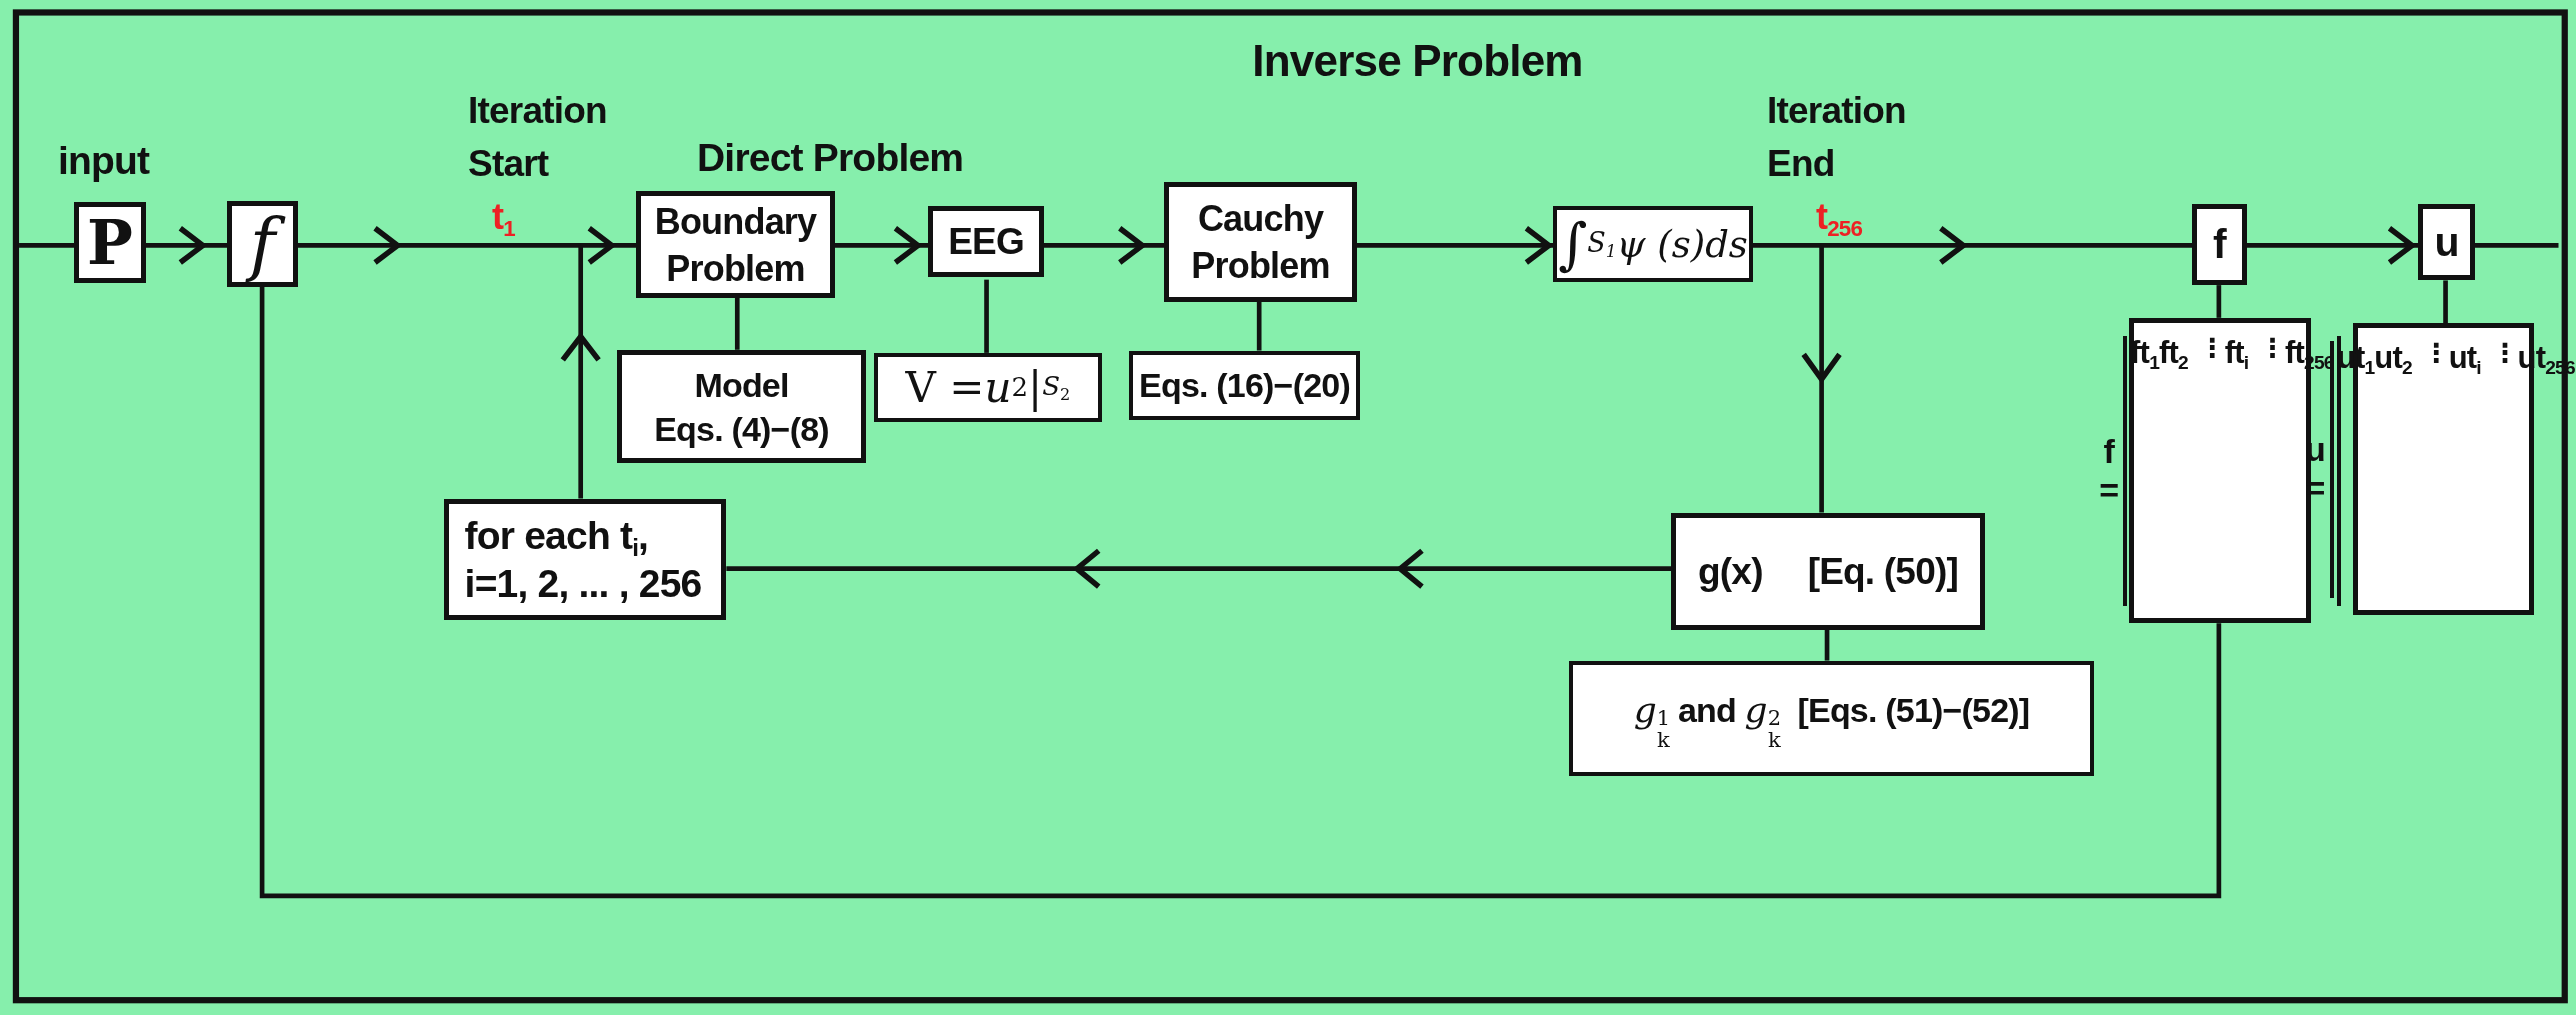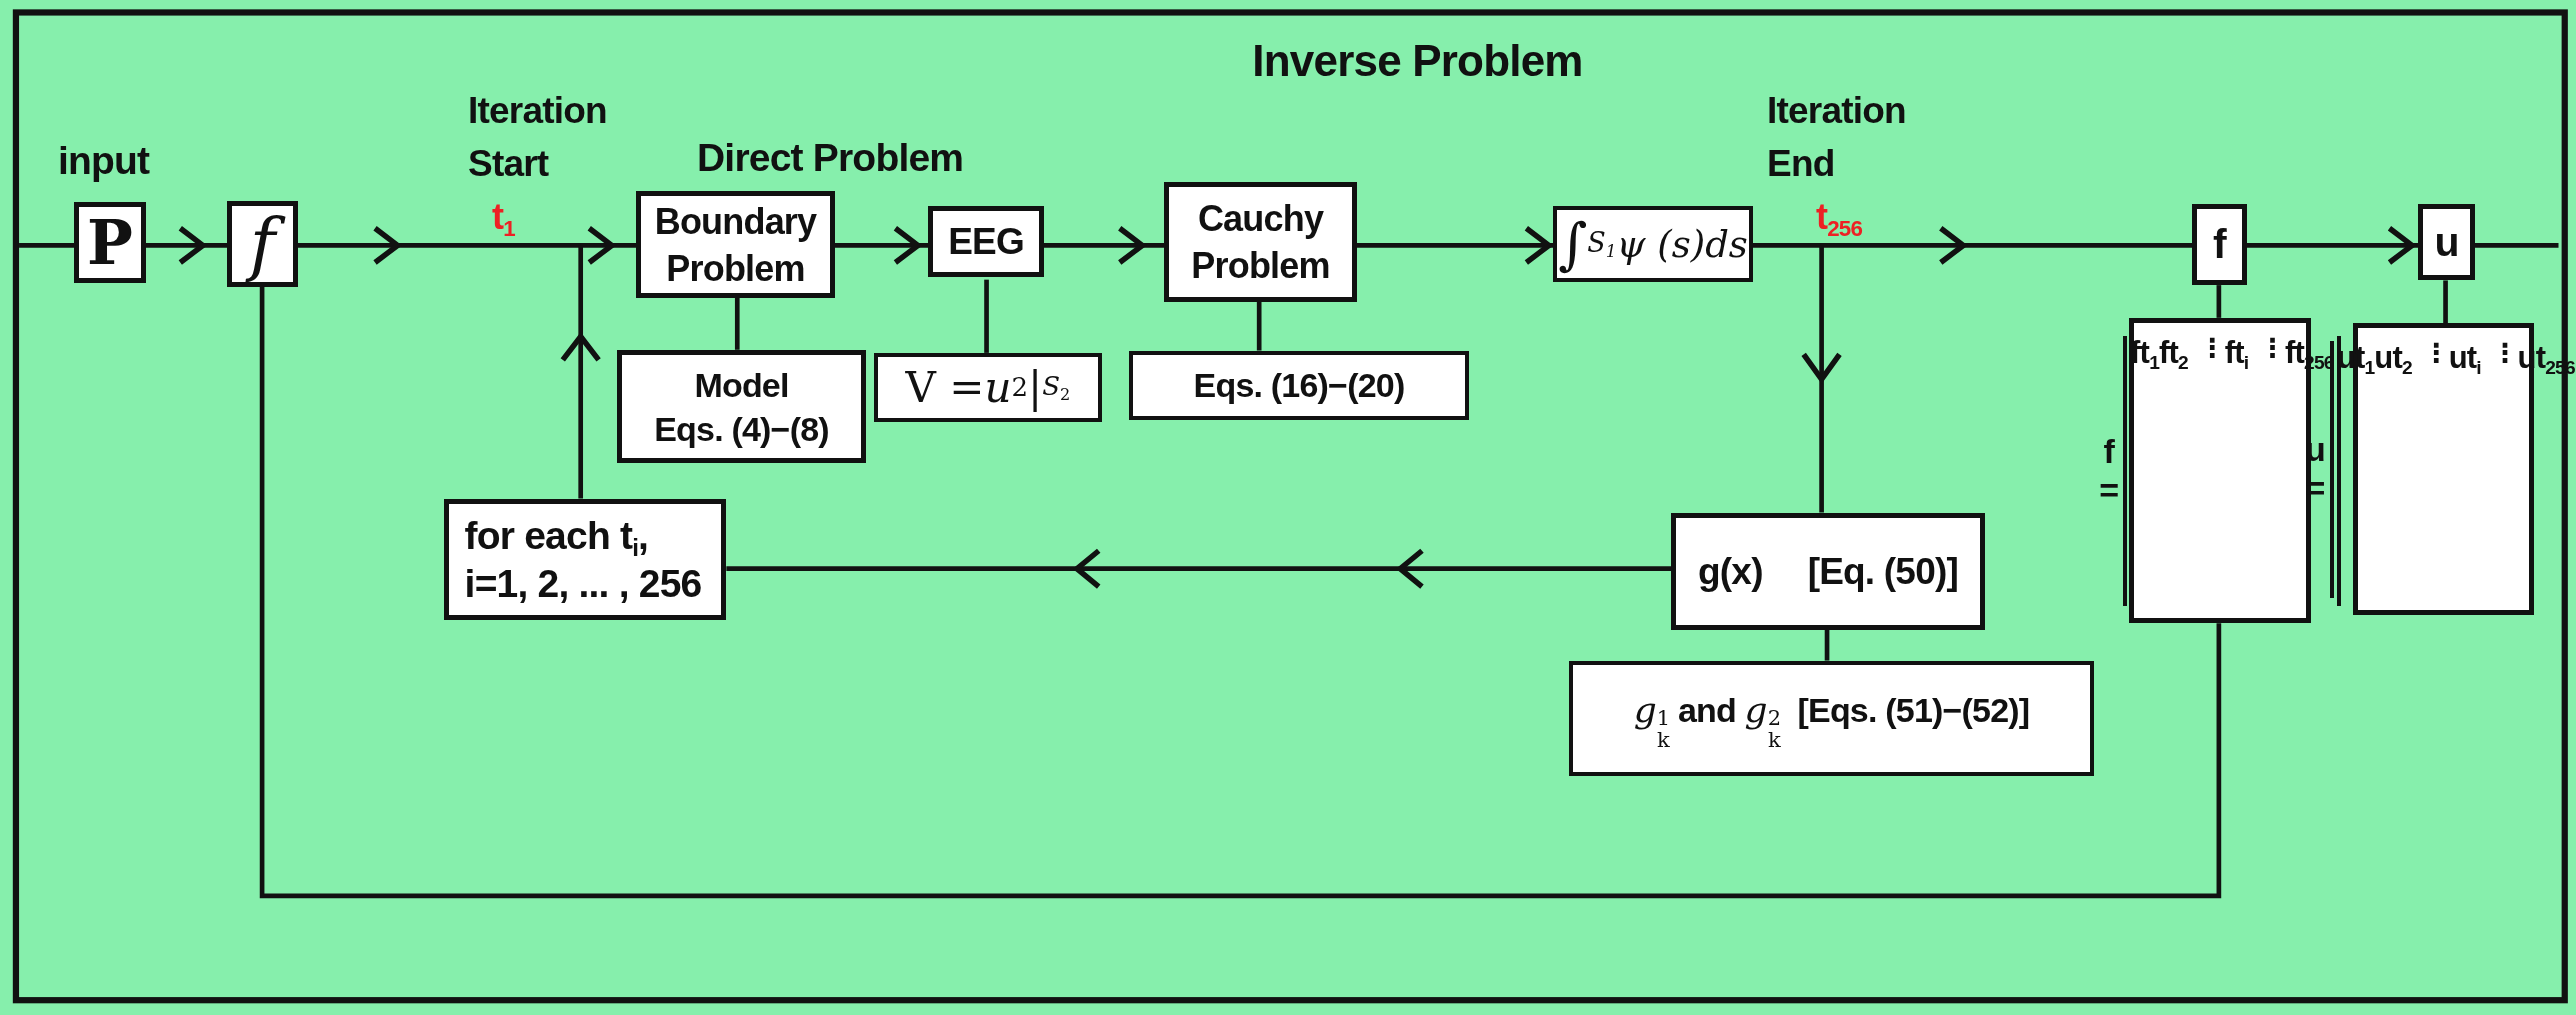--- a/index.html
+++ b/index.html
@@ -128,21 +128,21 @@
       <sub><i>S</i><sub>2</sub></sub>
   </div>
 
   <div class="box twoline" style="left:1164px;top:182px;width:193px;height:120px;">
     <div>
       <div>Cauchy</div>
       <div>Problem</div>
     </div>
   </div>
 
-  <div class="box thin" style="left:1129px;top:351px;width:340px;height:69px;font-size:34px;">
+  <div class="box thin" style="left:1129px;top:351px;width:231px;height:69px;font-size:34px;">
       <span>Eqs. (16)−(20)</span>
     </div>
 
   <div class="box thin mathserif" style="left:1553px;top:206px;width:200px;height:76px;font-size:37px;font-style:italic;">
     <span class="int-sign">∫</span>
       <sub class="int-sub"><span>S</span><sub>1</sub></sub>
       <span>ψ (s)ds</span>
   </div>
 
   <div class="box" style="left:2192px;top:204px;width:55px;height:81px;font-size:41px;">

